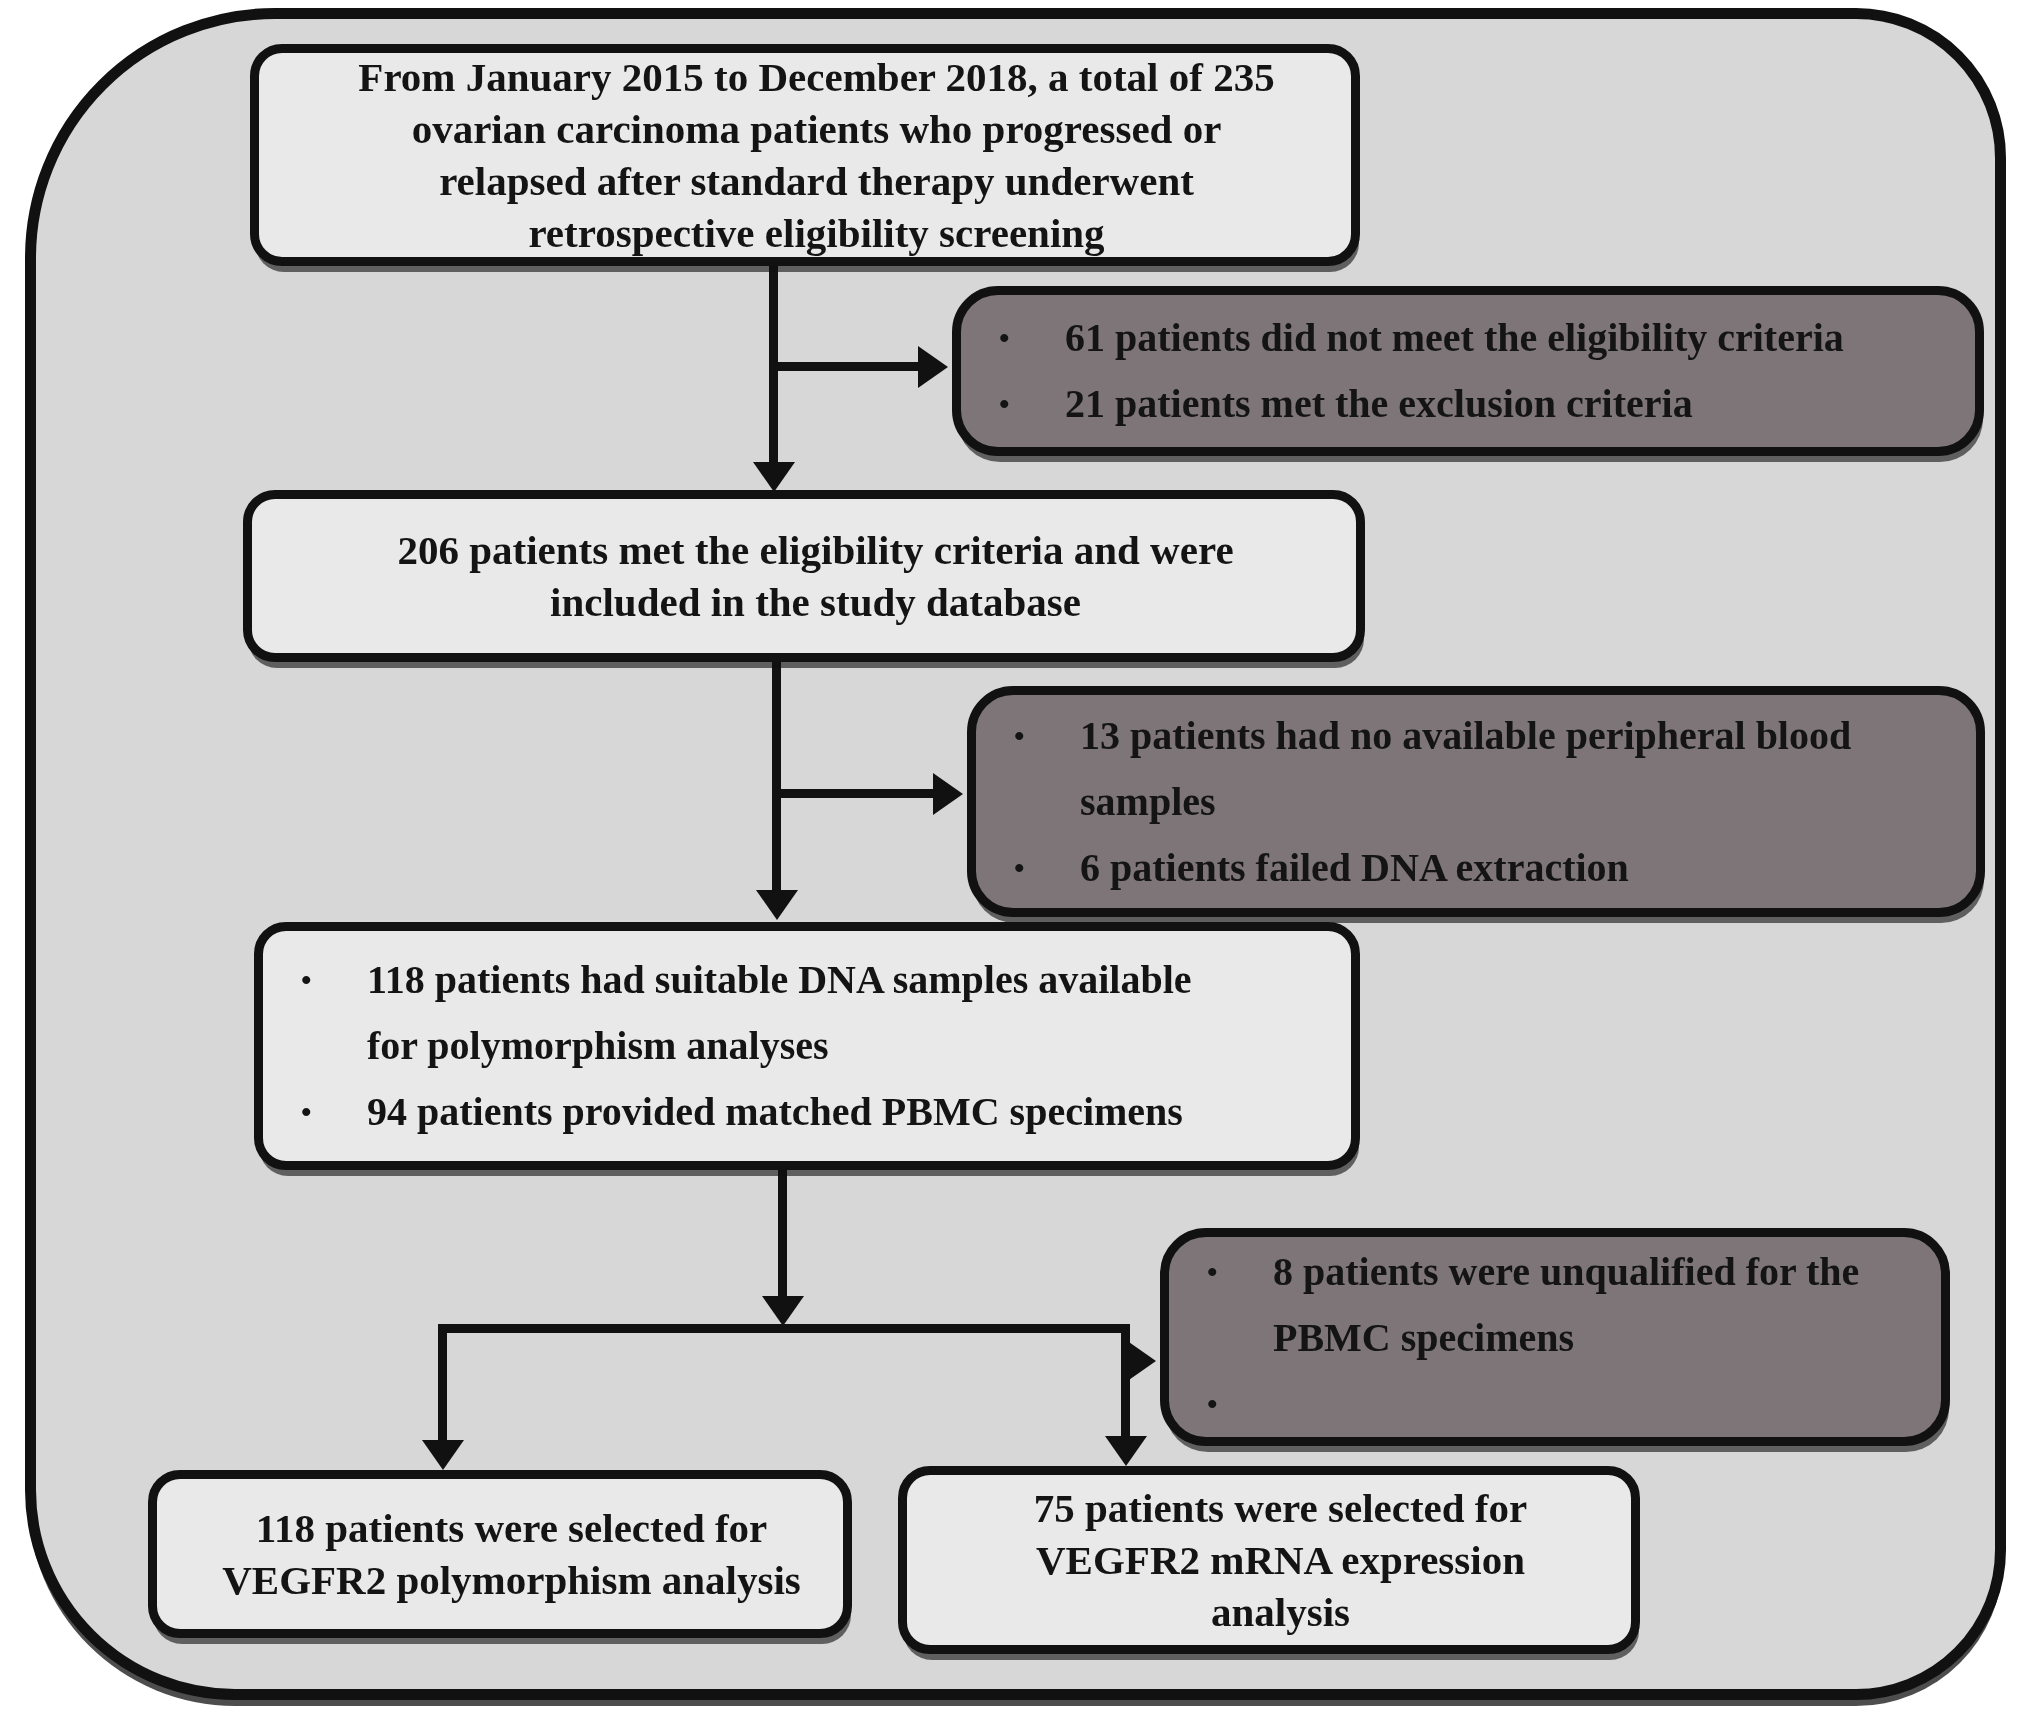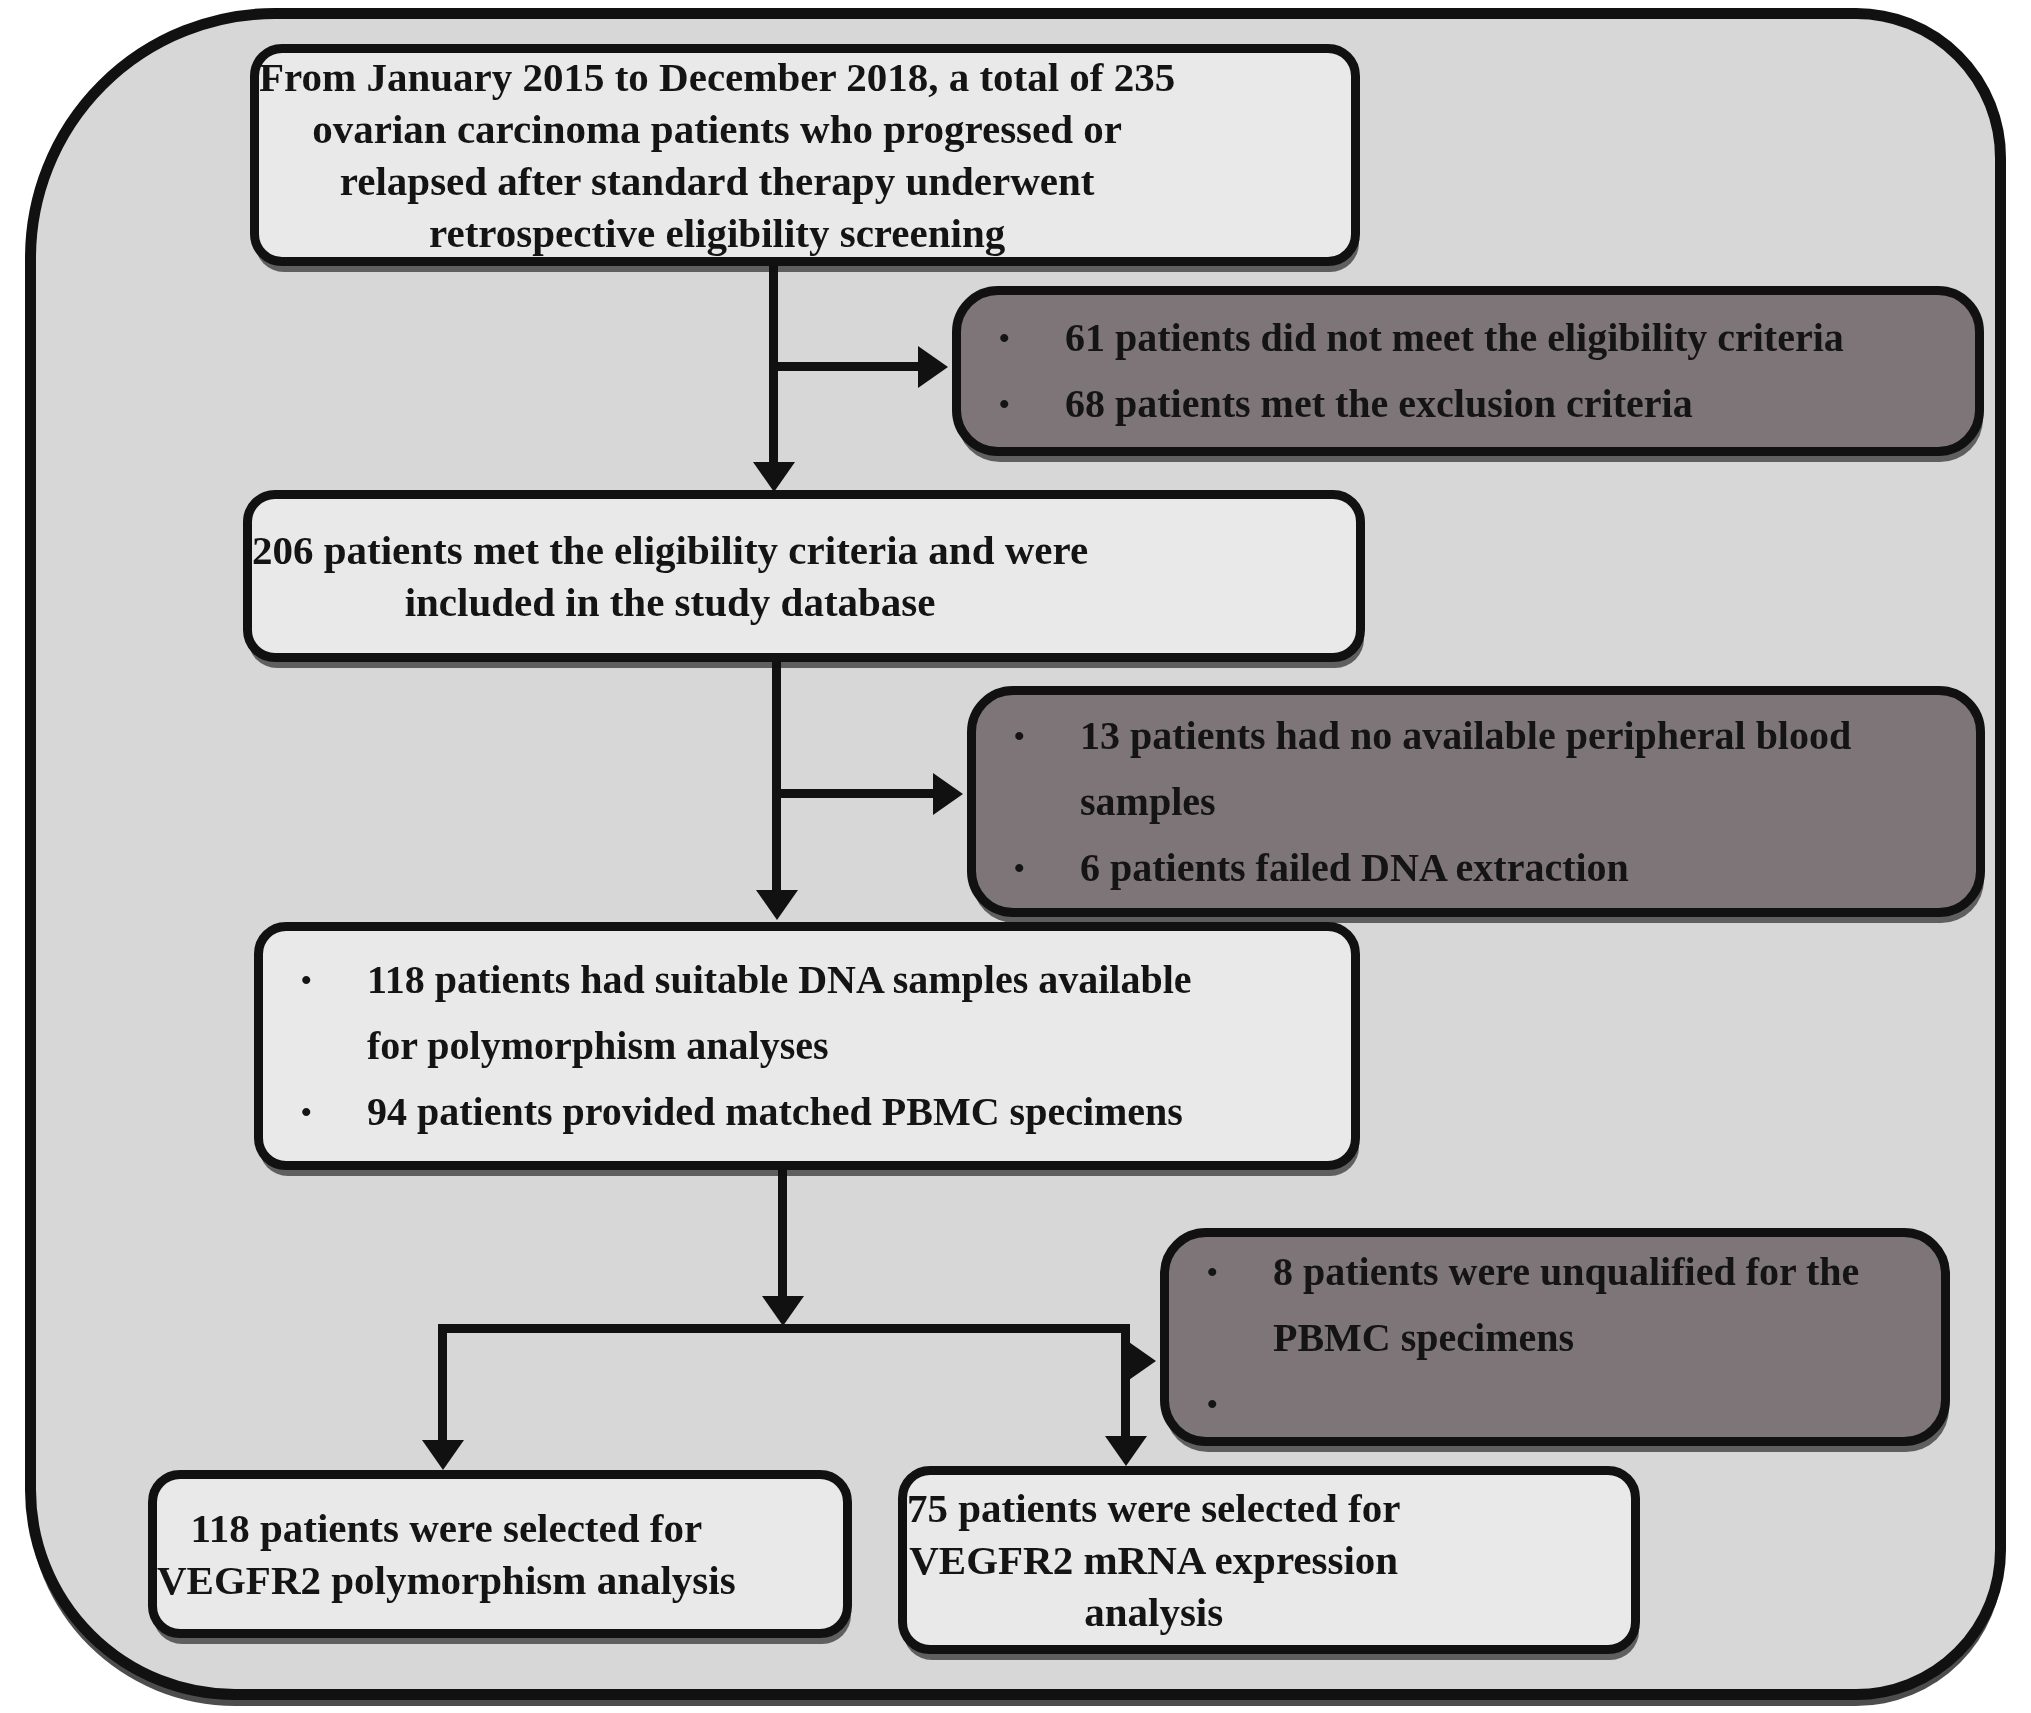--- a/index.html
+++ b/index.html
@@ -19,21 +19,21 @@
     border-radius:250px 150px 150px 210px;
     box-shadow:0 9px 0 -3px rgba(17,17,17,.75);
   }
   .box{
     position:absolute;box-sizing:border-box;
     border:9px solid #111;
     box-shadow:2px 9px 0 -3px rgba(15,15,15,.6);
   }
   .light{background:#e9e9e9;border-radius:32px;}
   .dark{background:#7d7577;border-radius:46px;}
-  .center{display:flex;align-items:center;}
+  .center{display:flex;align-items:center;justify-content:center;padding-left:23px;}
   .ctext{
     white-space:pre-line;text-align:center;
     font-weight:bold;font-size:41px;line-height:52px;
   }
   .brow{display:flex;align-items:flex-start;}
   .bdot{
     flex:0 0 104px;box-sizing:border-box;padding-left:38px;
     font-size:30px;line-height:66px;font-weight:bold;
   }
   .btext{
@@ -106,21 +106,21 @@
 retrospective eligibility screening</div>
   </div>
 
   <div class="box dark b-excl1">
     <div class="brow">
       <span class="bdot">•</span>
       <div class="btext">61 patients did not meet the eligibility criteria</div>
     </div>
     <div class="brow">
       <span class="bdot">•</span>
-      <div class="btext">68 patients met the exclusion criteria</div>
+      <div class="btext">21 patients met the exclusion criteria</div>
     </div>
   </div>
 
   <div class="box light center b-eligible">
     <div class="ctext">206 patients met the eligibility criteria and were
 included in the study database</div>
   </div>
 
   <div class="box dark b-excl2">
     <div class="brow">

